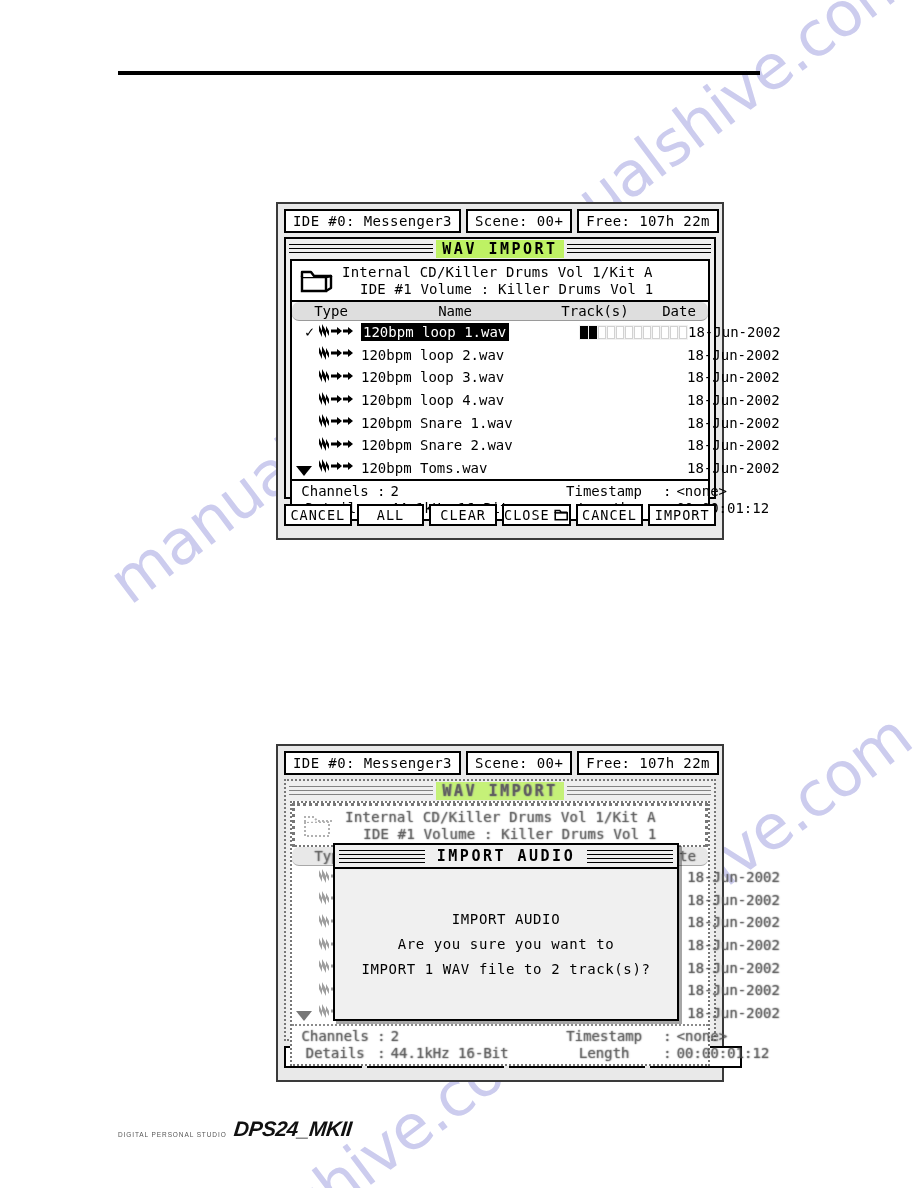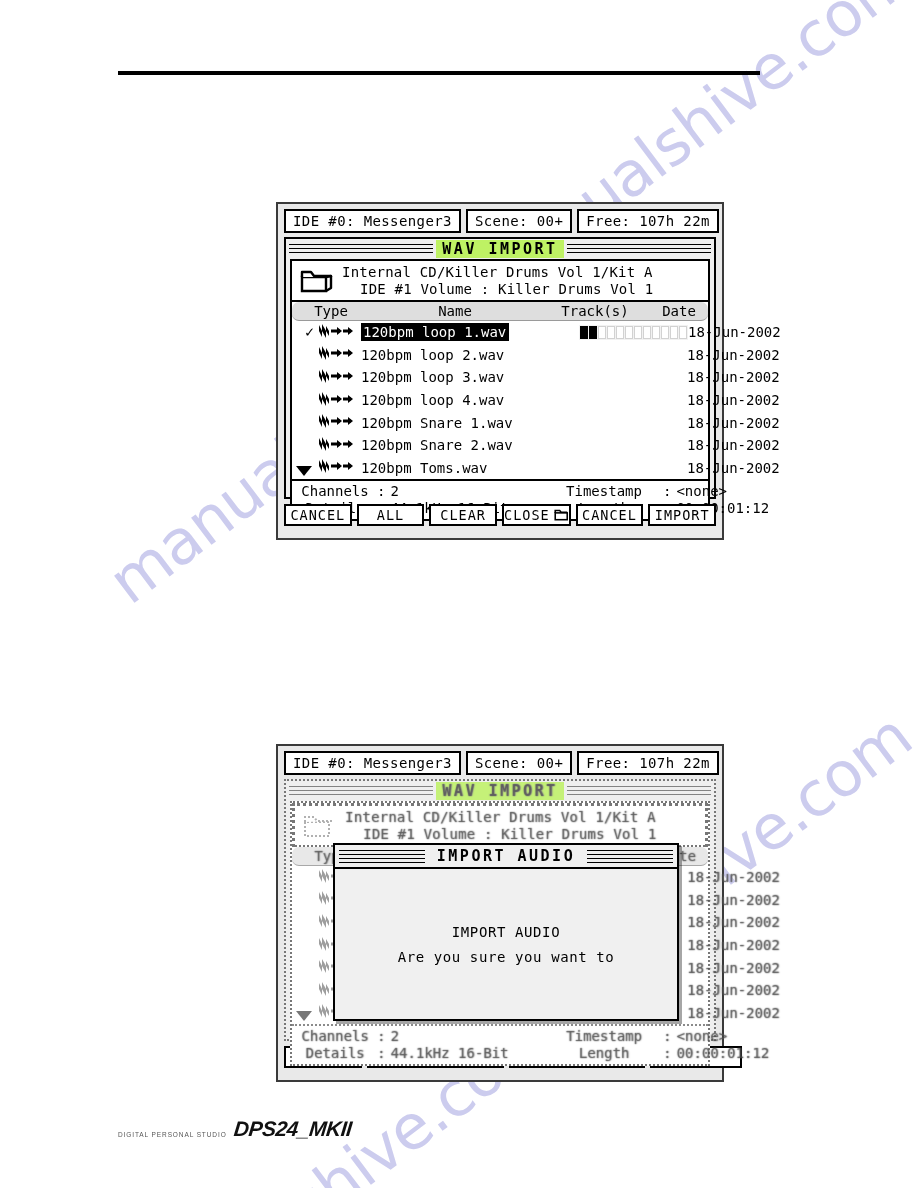--- a/index.html
+++ b/index.html
@@ -702,20 +702,21 @@
 
     <div class="modal">
       <div class="modal-title">
         <div class="rules-l"></div>
         <div class="modal-title-text">IMPORT AUDIO</div>
         <div class="rules-r"></div>
       </div>
       <div class="modal-body">
         <div>IMPORT AUDIO</div>
         <div>Are you sure you want to</div>
+        <div>IMPORT 1 WAV file to 2 track(s)?</div>
       </div>
     </div>
   </div>
 
   <div class="keybar" id="keybar-bottom">
       <div class="key" style="flex: 0 0 78px;">
         <span>CANCEL</span>
       </div>
       <div class="key" style="flex: 1 1 0px;">
         <span>TO TIMESTAMP:</span>

